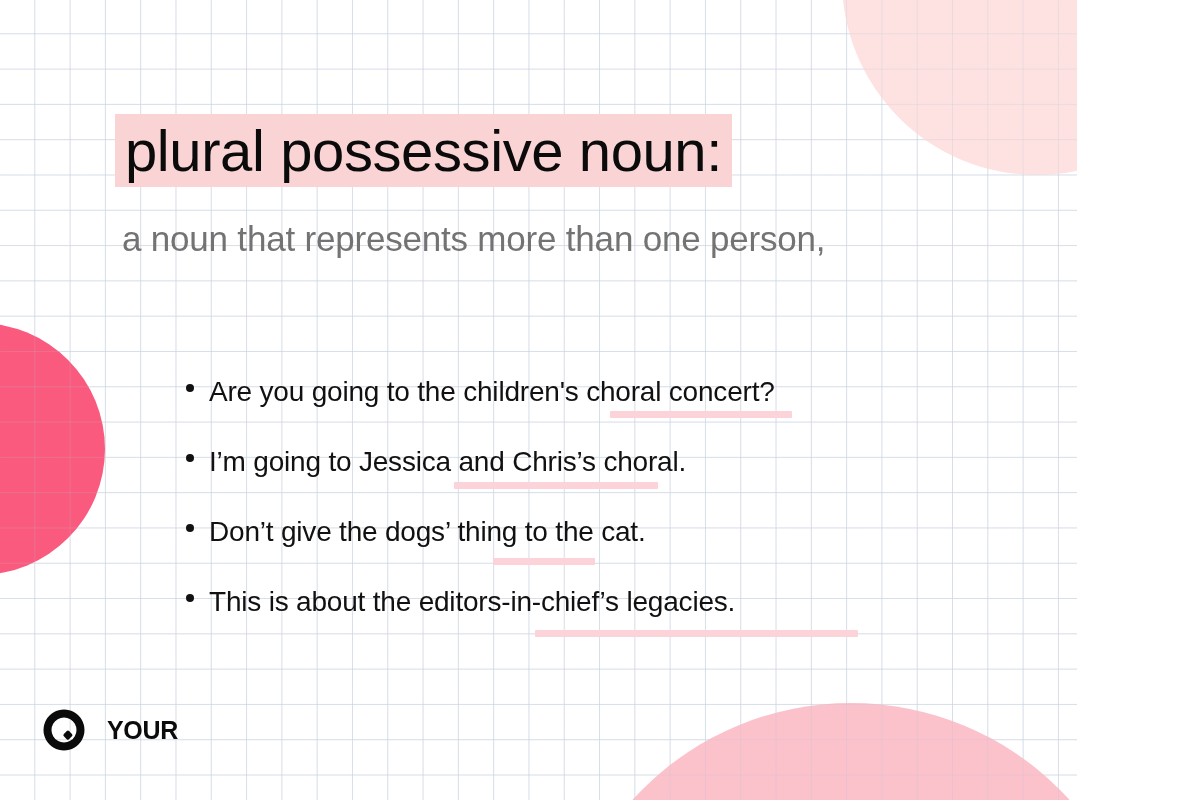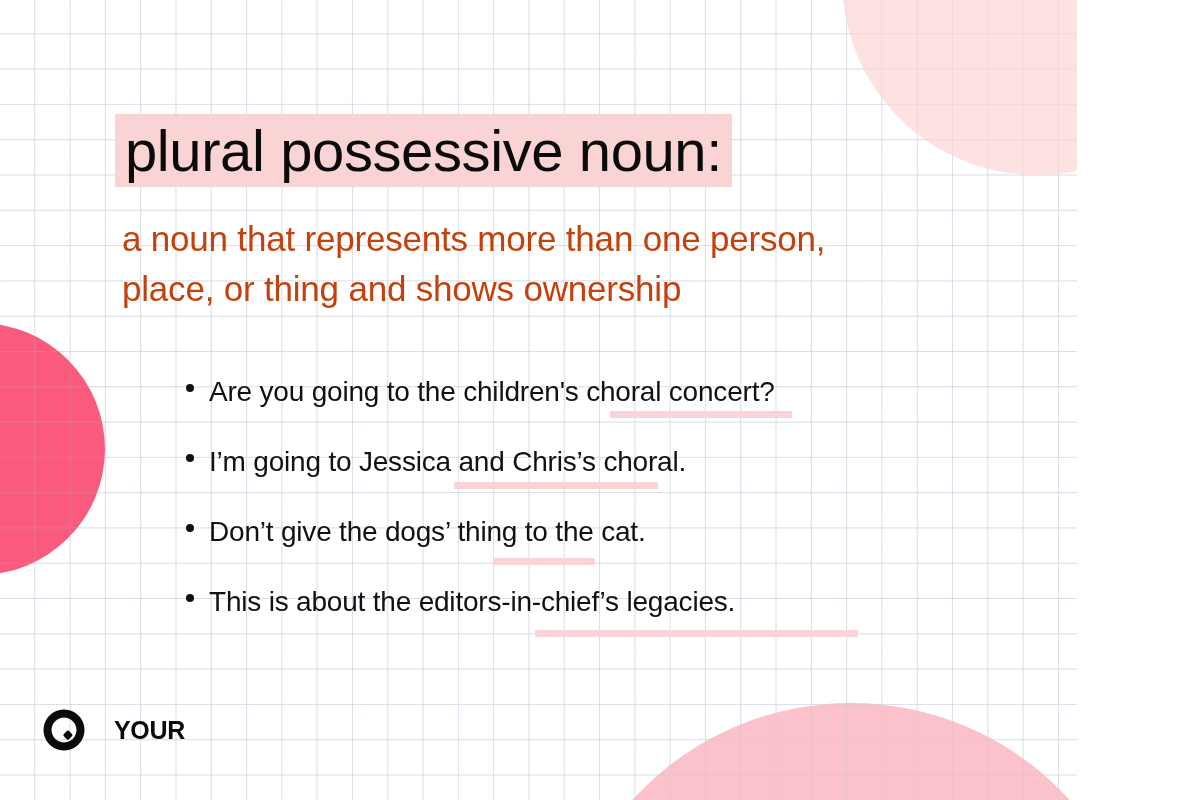--- a/index.html
+++ b/index.html
@@ -99,21 +99,21 @@
     letter-spacing: -0.4px;
     padding: 0 10px 0 10px;
     white-space: nowrap;
   }
 
   .subtitle {
     position: absolute;
     left: 122px;
     top: 214px;
     width: 930px;
-    color: #c2410c;
+    color: #737373;
     font-size: 35px;
     line-height: 50px;
     font-weight: 400;
     letter-spacing: -0.2px;
   }
 
   .examples {
     position: absolute;
     left: 186px;
     top: 370px;
@@ -160,21 +160,21 @@
     display: flex;
     align-items: center;
     z-index: 6;
   }
   .logo-mark {
     width: 48px;
     height: 48px;
     flex: none;
   }
   .logo-text {
-    margin-left: 26px;
+    margin-left: 19px;
     color: #0b0b0b;
     font-weight: 700;
     font-size: 25px;
     line-height: 26px;
     letter-spacing: -0.3px;
   }
   .logo-text div { display: block; }
 </style>
 </head>
 <body>
@@ -189,21 +189,20 @@
   <div class="blob blob-left"></div>
 
   <div class="content">
 
     <div class="title-wrap">
       <span class="title">plural possessive noun:</span>
     </div>
 
     <div class="subtitle">
       <div>a noun that represents more than one person,</div>
-      <div>place, or thing and shows ownership</div>
     </div>
 
     <div class="examples">
 
       <div class="example-row">
         <div class="example-line">
           <span class="bullet-dot"></span>
           <span>Are you going to the children's choral concert?</span>
         </div>
         <span class="hl" style="left:424px; width:182px; top:41px;"></span>

